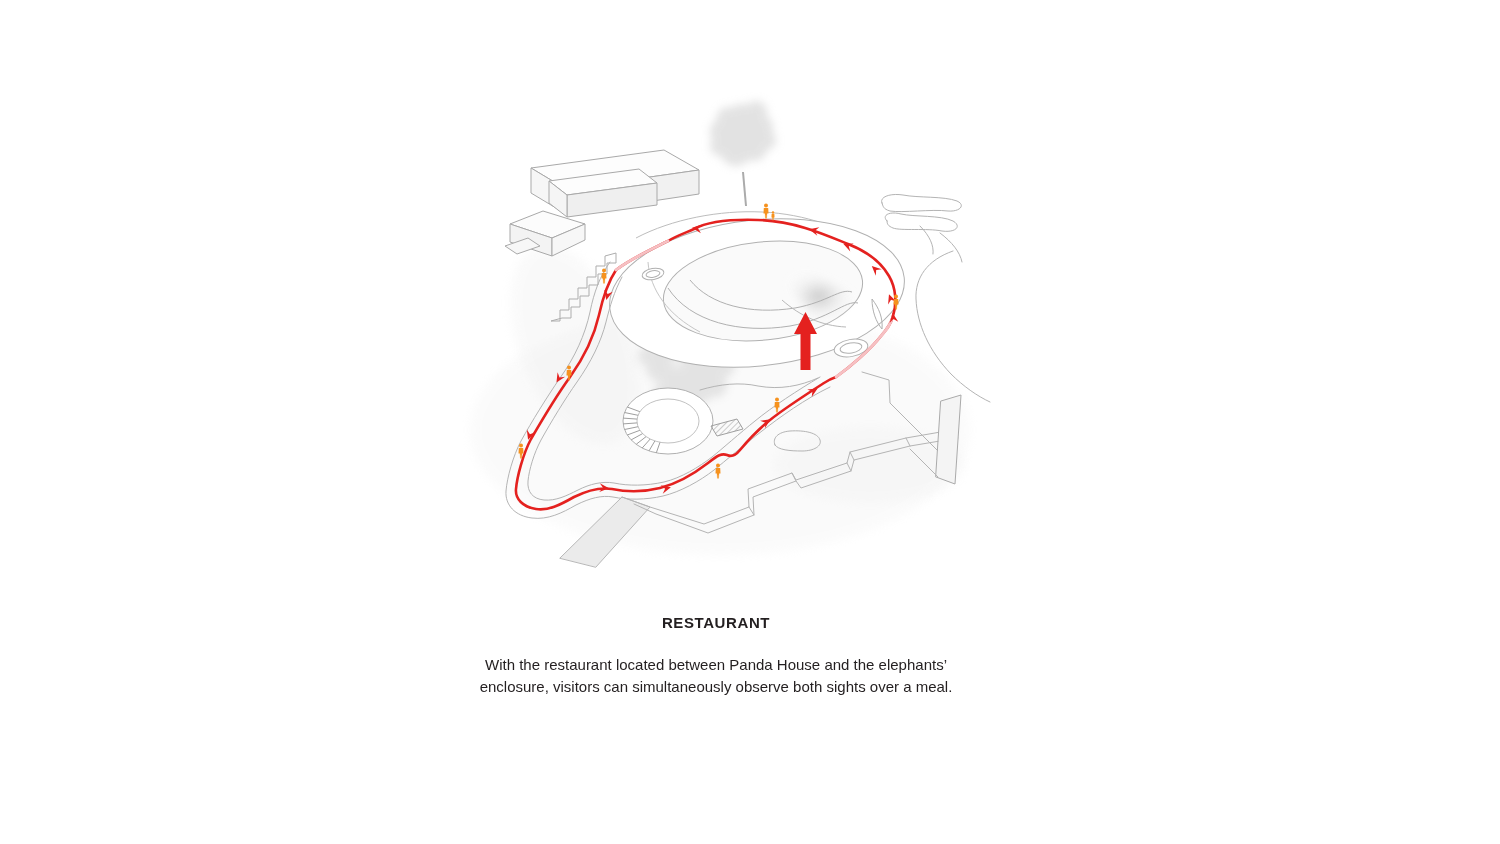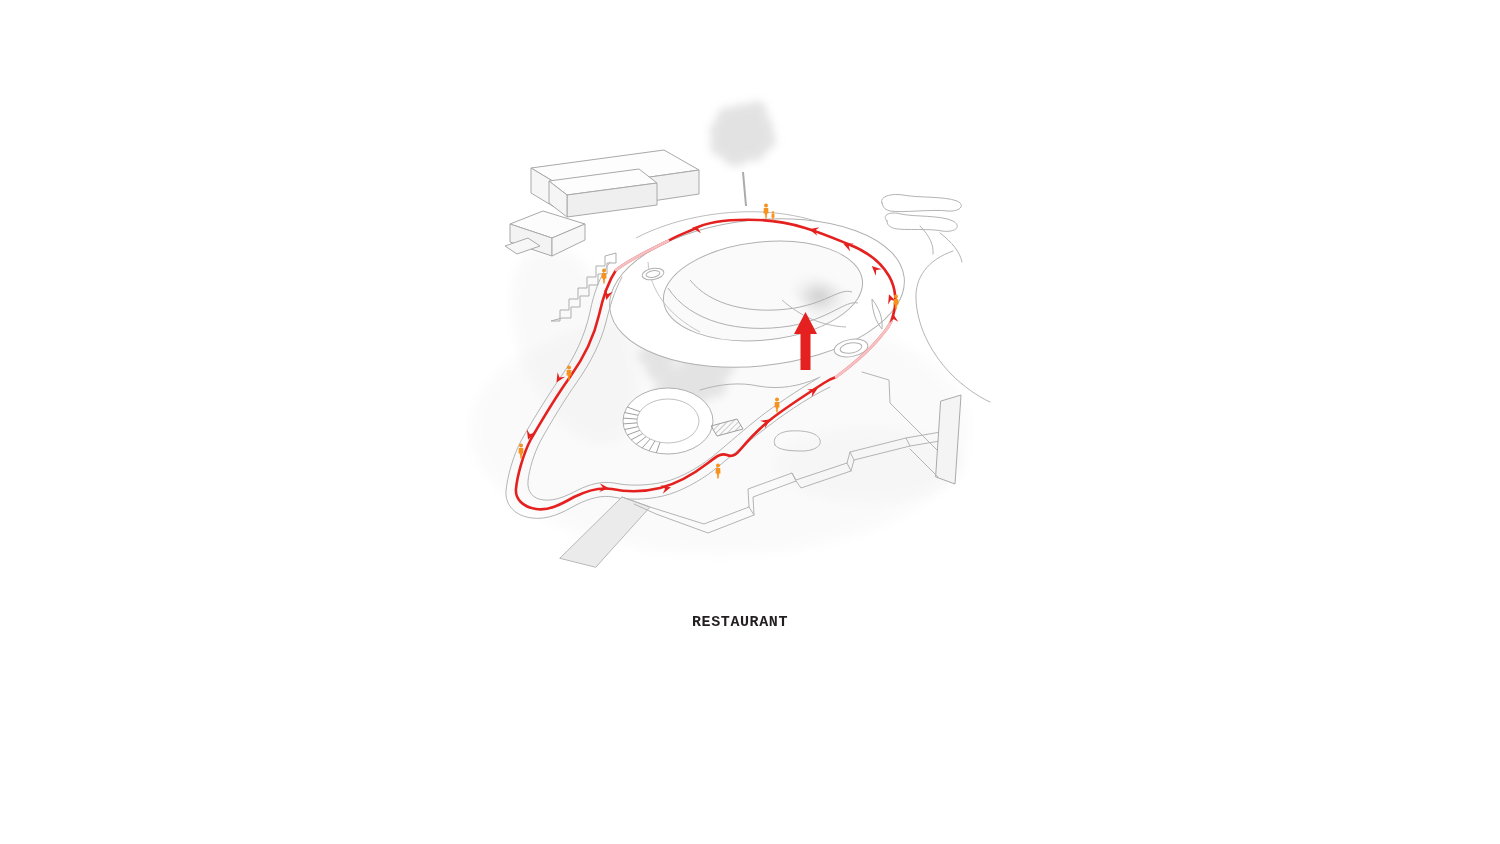--- a/index.html
+++ b/index.html
@@ -1,21 +1,21 @@
 <!DOCTYPE html>
 <html><head>
 <meta charset="utf-8">
 <style>
   html,body{margin:0;padding:0;background:#ffffff;}
   .stage{
     position:relative;width:1500px;height:844px;background:#ffffff;overflow:hidden;
     font-family:"Liberation Sans",sans-serif;color:#231f20;
   }
   .diagram-wrap{position:absolute;left:0;top:0;width:1500px;height:844px;}
-  .caption{position:absolute;left:440px;top:615px;width:600px;text-align:center;font-family:Liberation Mono, monospace;}
+  .caption{position:absolute;left:416px;top:615px;width:600px;text-align:center;}
   .caption h2{
     font-size:15px;line-height:15px;font-weight:bold;letter-spacing:.6px;
     margin:0 0 24px 0;text-transform:uppercase;
   }
   .caption p{
     font-size:15px;line-height:22px;margin:0 auto;width:505px;font-weight:normal;
   }
 </style>
 </head>
 <body>
@@ -206,15 +206,16 @@
         <use href="#person" transform="translate(521 456)"></use>
         <use href="#person" transform="translate(718 476)"></use>
         <use href="#person" transform="translate(777 410)"></use>
         <use href="#person" transform="translate(896 307)"></use>
       </g>
     </svg>
   </div>
 
   <div class="caption">
     <h2>RESTAURANT</h2>
+    <p>With the restaurant located between Panda House and the elephants’ enclosure, visitors can simultaneously observe both sights over a meal.</p>
   </div>
 
 </div>
 
 </body></html>

